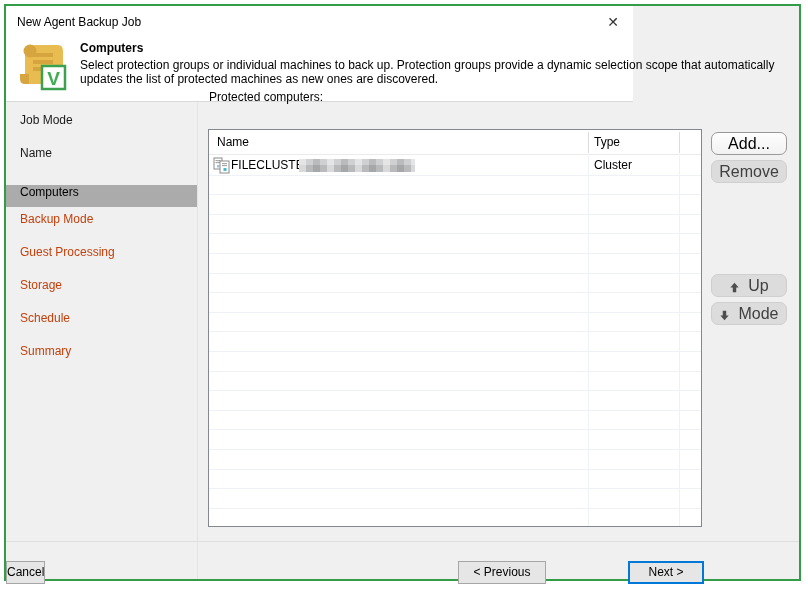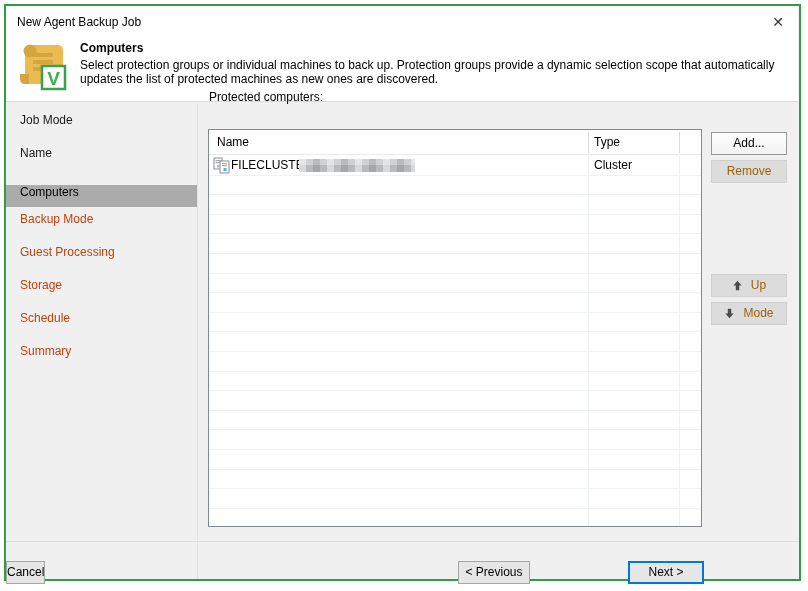--- a/index.html
+++ b/index.html
@@ -1,21 +1,21 @@
 <!DOCTYPE html>
 <html><head>
 <meta charset="utf-8">
 <style>
   * { margin:0; padding:0; box-sizing:border-box; }
   html,body { width:808px; height:591px; background:#ffffff;
     font-family:"Liberation Sans", sans-serif; font-size:12px; color:#000; }
   .dialog { position:absolute; left:4px; top:4px; width:797px; height:577px;
     border:2px solid #339c46; background:#f0f0f0; }
   
-  .topband { position:absolute; left:0; top:0; width:792px; height:96px; background:#fff;
+  .topband { position:absolute; left:0; top:0; width:627px; height:96px; background:#fff;
     border-bottom:1px solid #d9d9d9; }
   .window-title { position:absolute; left:11px; top:9px; font-size:12px; color:#000; }
   .close-btn { position:absolute; right:9px; top:5px; width:22px; height:22px;
     font-size:14px; color:#333; text-align:center; line-height:22px; cursor:pointer; }
   .wizard-icon { position:absolute; left:9px; top:34px; width:54px; height:54px; }
   .step-title { position:absolute; left:74px; top:35px; font-weight:bold; font-size:12px; }
   .step-desc { position:absolute; left:74px; top:52px; width:706px; font-size:12px;
     line-height:14px; color:#000000; }
   
   .sidebar { position:absolute; left:0; top:97px; width:192px; bottom:0; background:#f0f0f0;
@@ -40,23 +40,23 @@
   .cluster-icon { position:absolute; left:4px; top:1px; }
   .redacted { position:absolute; left:90px; top:3px; width:116px; height:13px;
     background-image:
       repeating-linear-gradient(90deg, rgba(255,255,255,0.45) 0 7px, rgba(0,0,0,0) 7px 14px, rgba(0,0,0,0.10) 14px 21px, rgba(0,0,0,0) 21px 28px),
       repeating-linear-gradient(0deg, #b9babc 0 7px, #cfd0d2 7px 14px); }
   .cell-type { position:absolute; left:385px; top:0; line-height:19px; }
   .vline { position:absolute; top:0; bottom:0; width:1px; background:#eef1f5; }
   .vline.v1 { left:379px; } .vline.v2 { left:470px; }
   
   .sbtn { position:absolute; left:705px; width:76px; height:23px; text-align:center;
-    font-size:12px; line-height:21px; }
+    font-size:16px; line-height:21px;border-radius:7px; }
   .sbtn.enabled { background:linear-gradient(#fdfdfd,#f2f2f2); border:1px solid #999; color:#000; cursor:pointer; }
-  .sbtn.disabled { background:#dcdcdc; border:1px solid #cfcfcf; color:#a16207; }
+  .sbtn.disabled { background:#dcdcdc; border:1px solid #cfcfcf; color:#404040; }
   .sbtn .arrow { display:inline-block; vertical-align:-2px; margin-right:8px; }
   
   .footer-div { position:absolute; left:0; right:0; top:535px; height:1px; background:#dfdfdf; }
   .fbtn { position:absolute; top:555px; height:23px; text-align:center; line-height:21px;
     background:#e6e6e6; border:1px solid #a6a6a6; color:#000; cursor:pointer; font-size:12px; }
   .fbtn.default { border:2px solid #0078d7; line-height:19px; }
   .fbtn.disabled { background:#cccccc; border:1px solid #c2c2c2; color:#8b8b8b; cursor:default; }
 </style>
 </head>
 <body>
@@ -174,21 +174,21 @@
     <span class="arrow">
       <svg width="11" height="11" viewBox="0 0 16 16">
           <path d="M8 15 L2 8 H5.5 V1 H10.5 V8 H14 Z" fill="#4d4d4d"></path>
         </svg>
     </span><span>Mode</span>
   </button>
 
   <div class="footer-div"></div>
   <div>
 
-  <button class="fbtn normal" style="left: 452px; width: 72px;">
+  <button class="fbtn normal" style="left: 452px; width: 88px;">
         <span style="left: 537px; width: 75px;">&lt; Previous</span>
       </button>
       <button class="fbtn default" style="left: 622px; width: 76px;">
         <span style="left: 714px; width: 76px;">Next &gt;</span>
       </button>
       <button class="fbtn disabled">
         <span>Finish</span>
       </button>
       <button class="fbtn normal">
         <span>Cancel</span>

